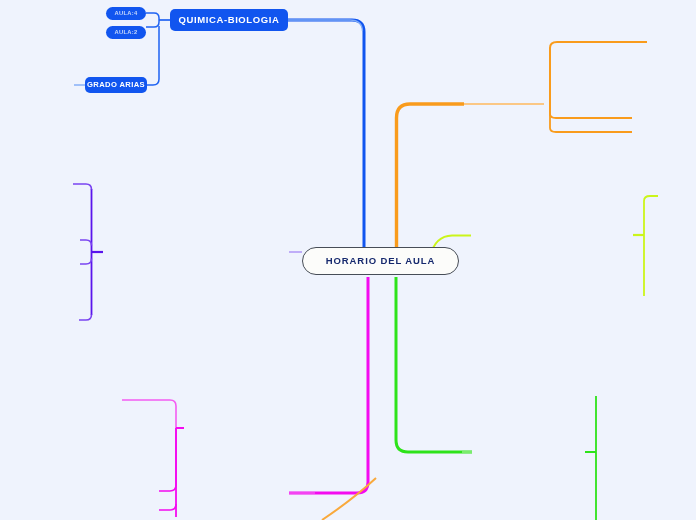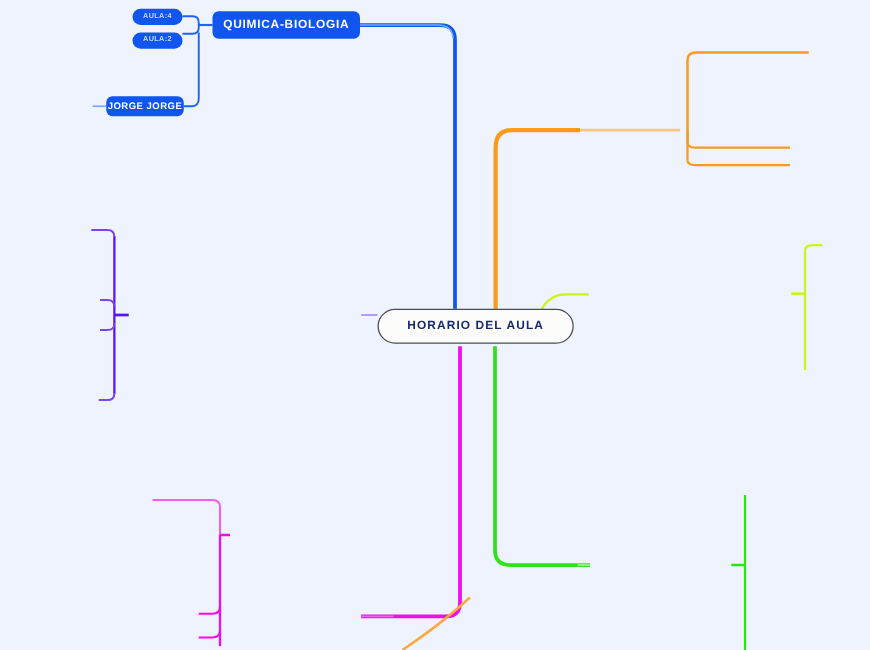--- a/index.html
+++ b/index.html
@@ -73,17 +73,17 @@
     </g>
 
     <g>
       <path d="M290,520 Q320,500 344,478" fill="none" stroke="#f9a93c" stroke-width="2"></path>
     </g>
   </svg>
 
   <div class="node rect" style="left:138px;top:9px;width:118px;height:22px;background:#1155ef;color:#fff;font-size:9.5px;letter-spacing:.6px;">QUIMICA-BIOLOGIA</div>
   <div class="node pill" style="left:74px;top:7px;width:40px;height:13px;background:#1155ef;color:#c8d9fb;font-size:5.8px;letter-spacing:.3px;">AULA:4</div>
   <div class="node pill" style="left:74px;top:26px;width:40px;height:13px;background:#1155ef;color:#c8d9fb;font-size:5.8px;letter-spacing:.3px;">AULA:2</div>
-  <div class="node rect" style="left:53px;top:77px;width:62px;height:16px;background:#1155ef;color:#fff;font-size:7.6px;letter-spacing:.4px;">JORGE JORGE</div>
+  <div class="node rect" style="left:53px;top:77px;width:62px;height:16px;background:#1155ef;color:#fff;font-size:7.6px;letter-spacing:.4px;">GRADO ARIAS</div>
 
   <div class="node central" style="left:270px;top:247px;width:157px;height:28px;">HORARIO DEL AULA</div>
 
 </div>
 
 </body></html>

